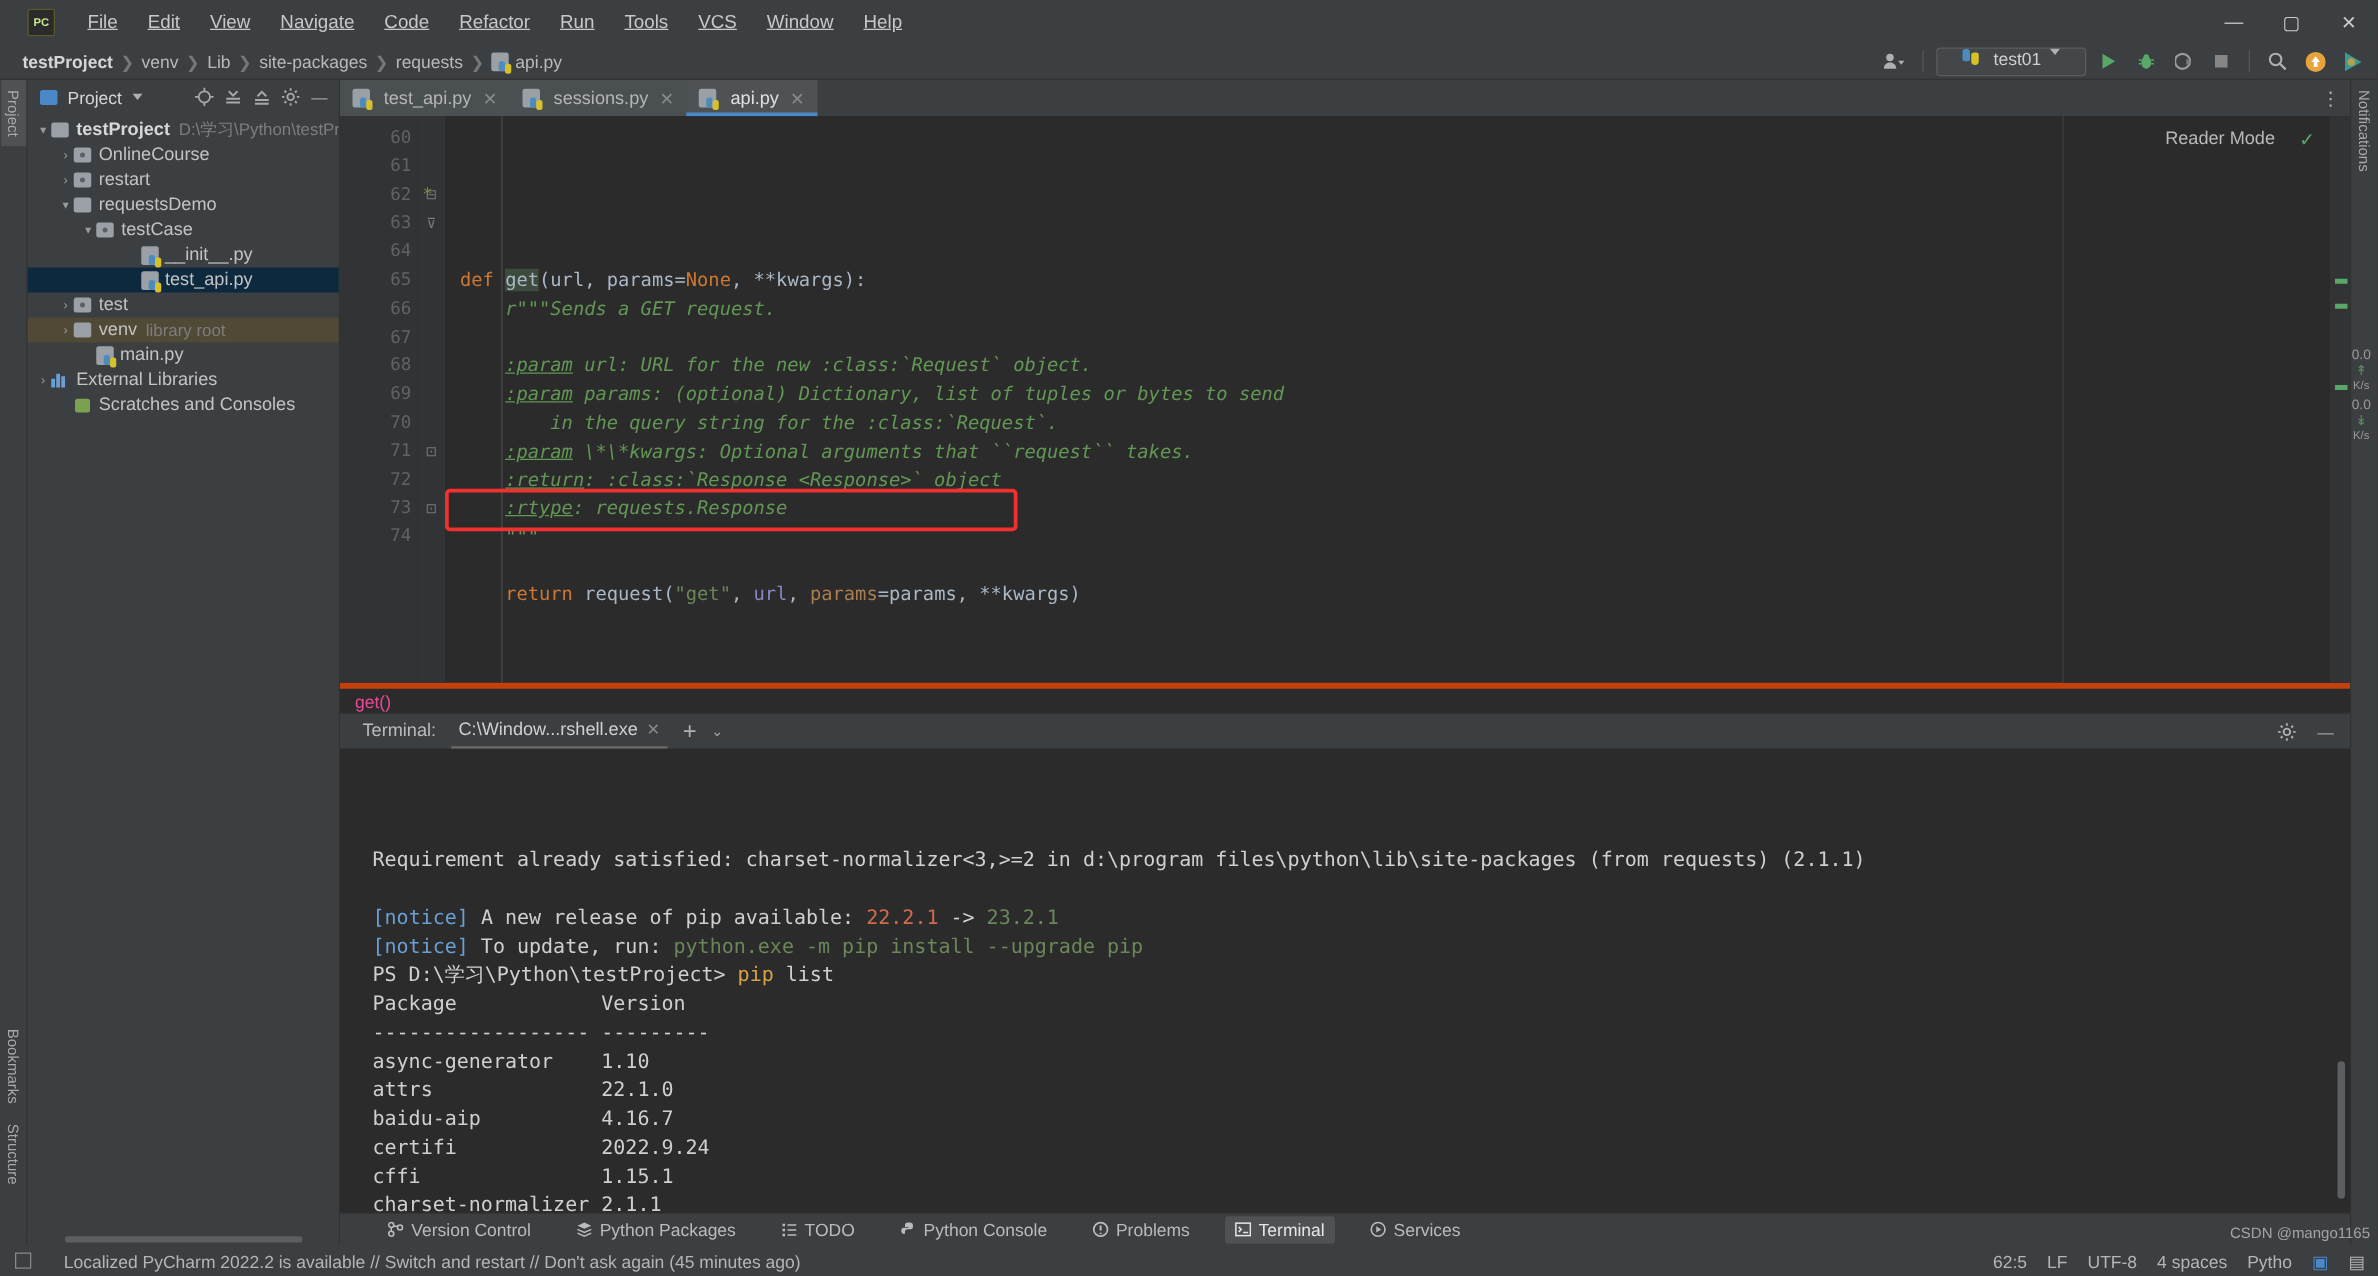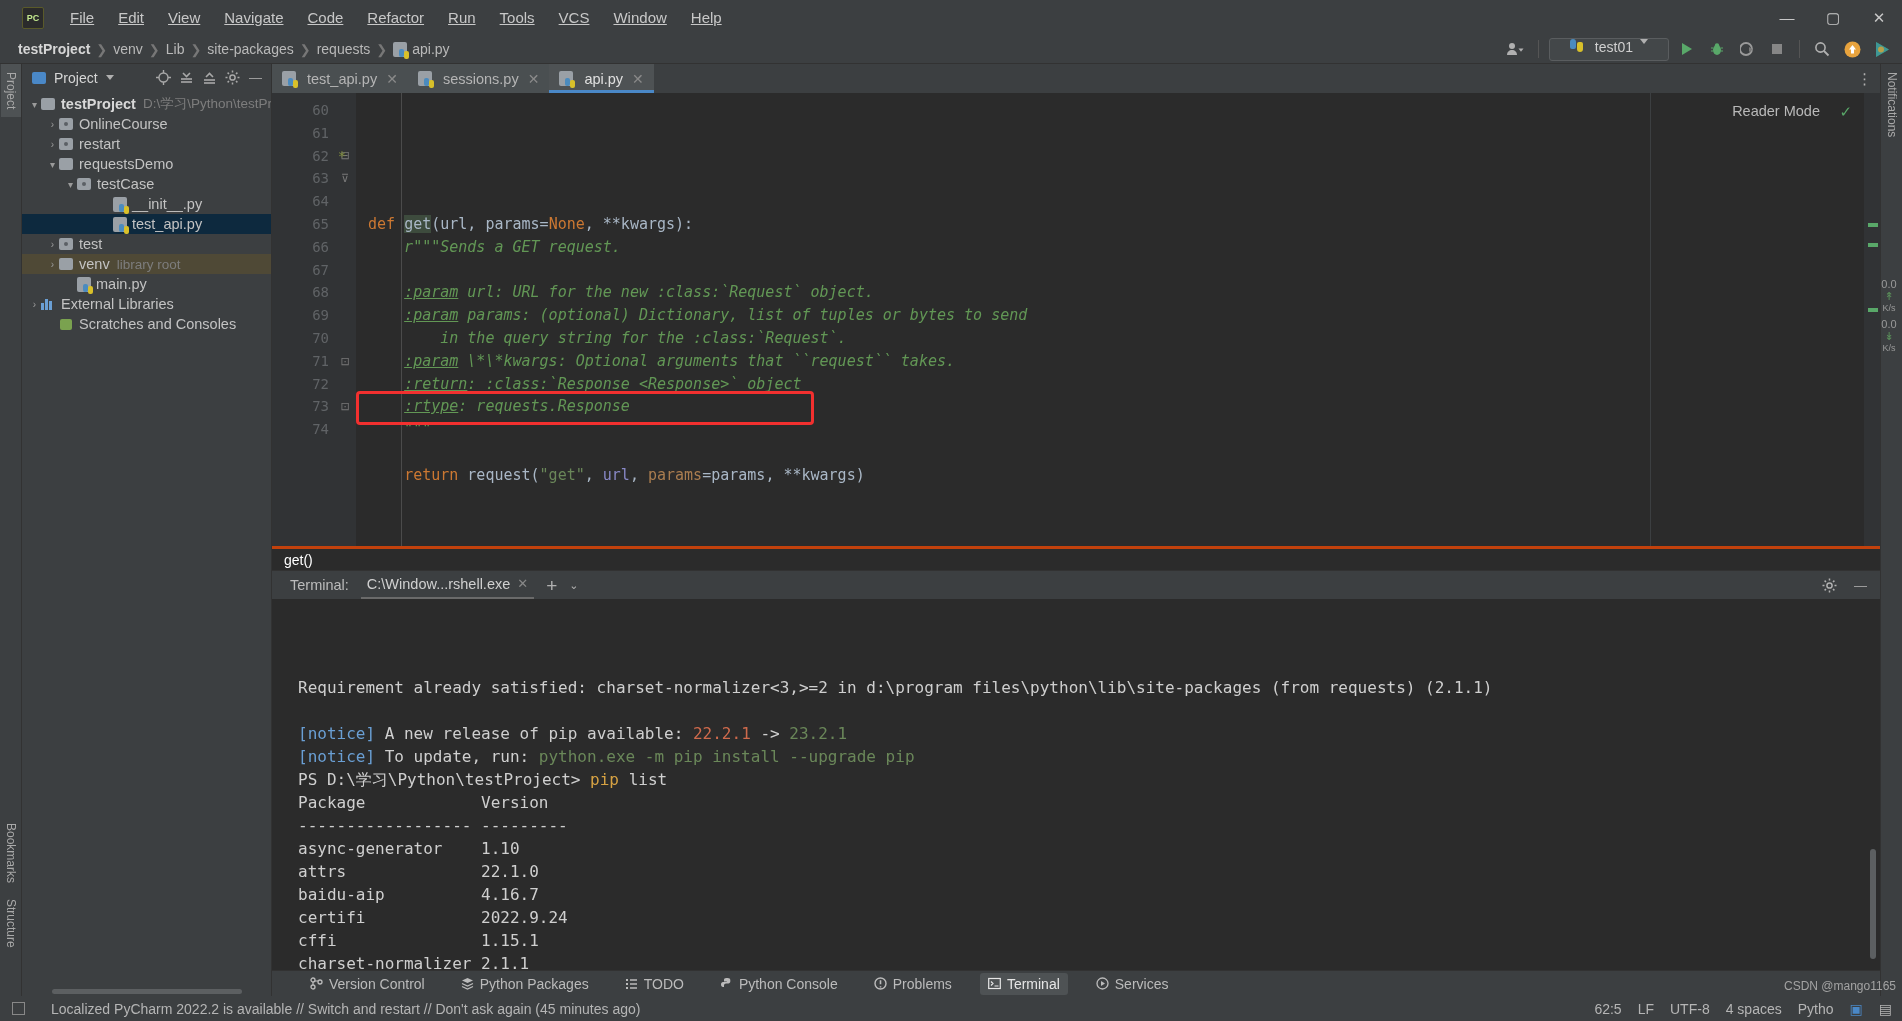--- a/index.html
+++ b/index.html
@@ -103,21 +103,21 @@
   .id { color:#a9b7c6; }
   .builtin { color:#8888c6; }
   .cursor-hl { background:#3d4b3d; }
   .ind-line { position:absolute; left:45px; top:0; bottom:0; width:1px; background:#4b4b4b; }
   .redbox { position:absolute; border:3px solid #f2302f; border-radius:4px; pointer-events:none; }
   .readermode { position:absolute; right:0; top:0; width:230px; height:100%; background:#2b2b2b; border-left:1px solid #3c3f41; }
   .rm-label { position:absolute; right:60px; top:10px; font-size:14.5px; color:#b9b9b9; }
   .rm-check { position:absolute; right:28px; top:10px; color:#59a869; font-size:15px; }
   .editor-right-strip { width:16px; background:#313335; flex:0 0 16px; position:relative; }
   .err-mark { position:absolute; right:2px; width:10px; height:4px; }
-  .breadcrumb-bottom { height:24px; background:#2b2b2b; flex:0 0 24px; display:flex; align-items:center; padding-left:12px; font-size:14px; color:#ffffff; border-top:3px solid #c2410c;}
+  .breadcrumb-bottom { height:24px; background:#2b2b2b; flex:0 0 24px; display:flex; align-items:center; padding-left:12px; font-size:14px; color:#ec4899; border-top:5px solid #c2410c;}
 
   
   .terminalwrap { height:400px; flex:0 0 400px; background:#2b2b2b; display:flex; flex-direction:column; border-top:1px solid #323232;}
   .term-head { height:28px; background:#3c3f41; display:flex; align-items:center; padding:0 10px 0 18px; gap:12px; flex:0 0 28px;}
   .term-head .lbl { font-size:14.5px; color:#bbb;}
   .term-tab { font-size:14.5px; color:#d0d0d0; padding:4px 6px 5px; border-bottom:2px solid #6a6a6a; display:flex; align-items:center; gap:7px;}
   .term-tab .x { color:#888; font-size:13px;}
   .term-head .plus { font-size:19px; color:#b0b0b0; line-height:1;}
   .term-head .chev { font-size:11px; color:#b0b0b0;}
   .term-head .right { margin-left:auto; display:flex; gap:12px; align-items:center; color:#b0b0b0;}

